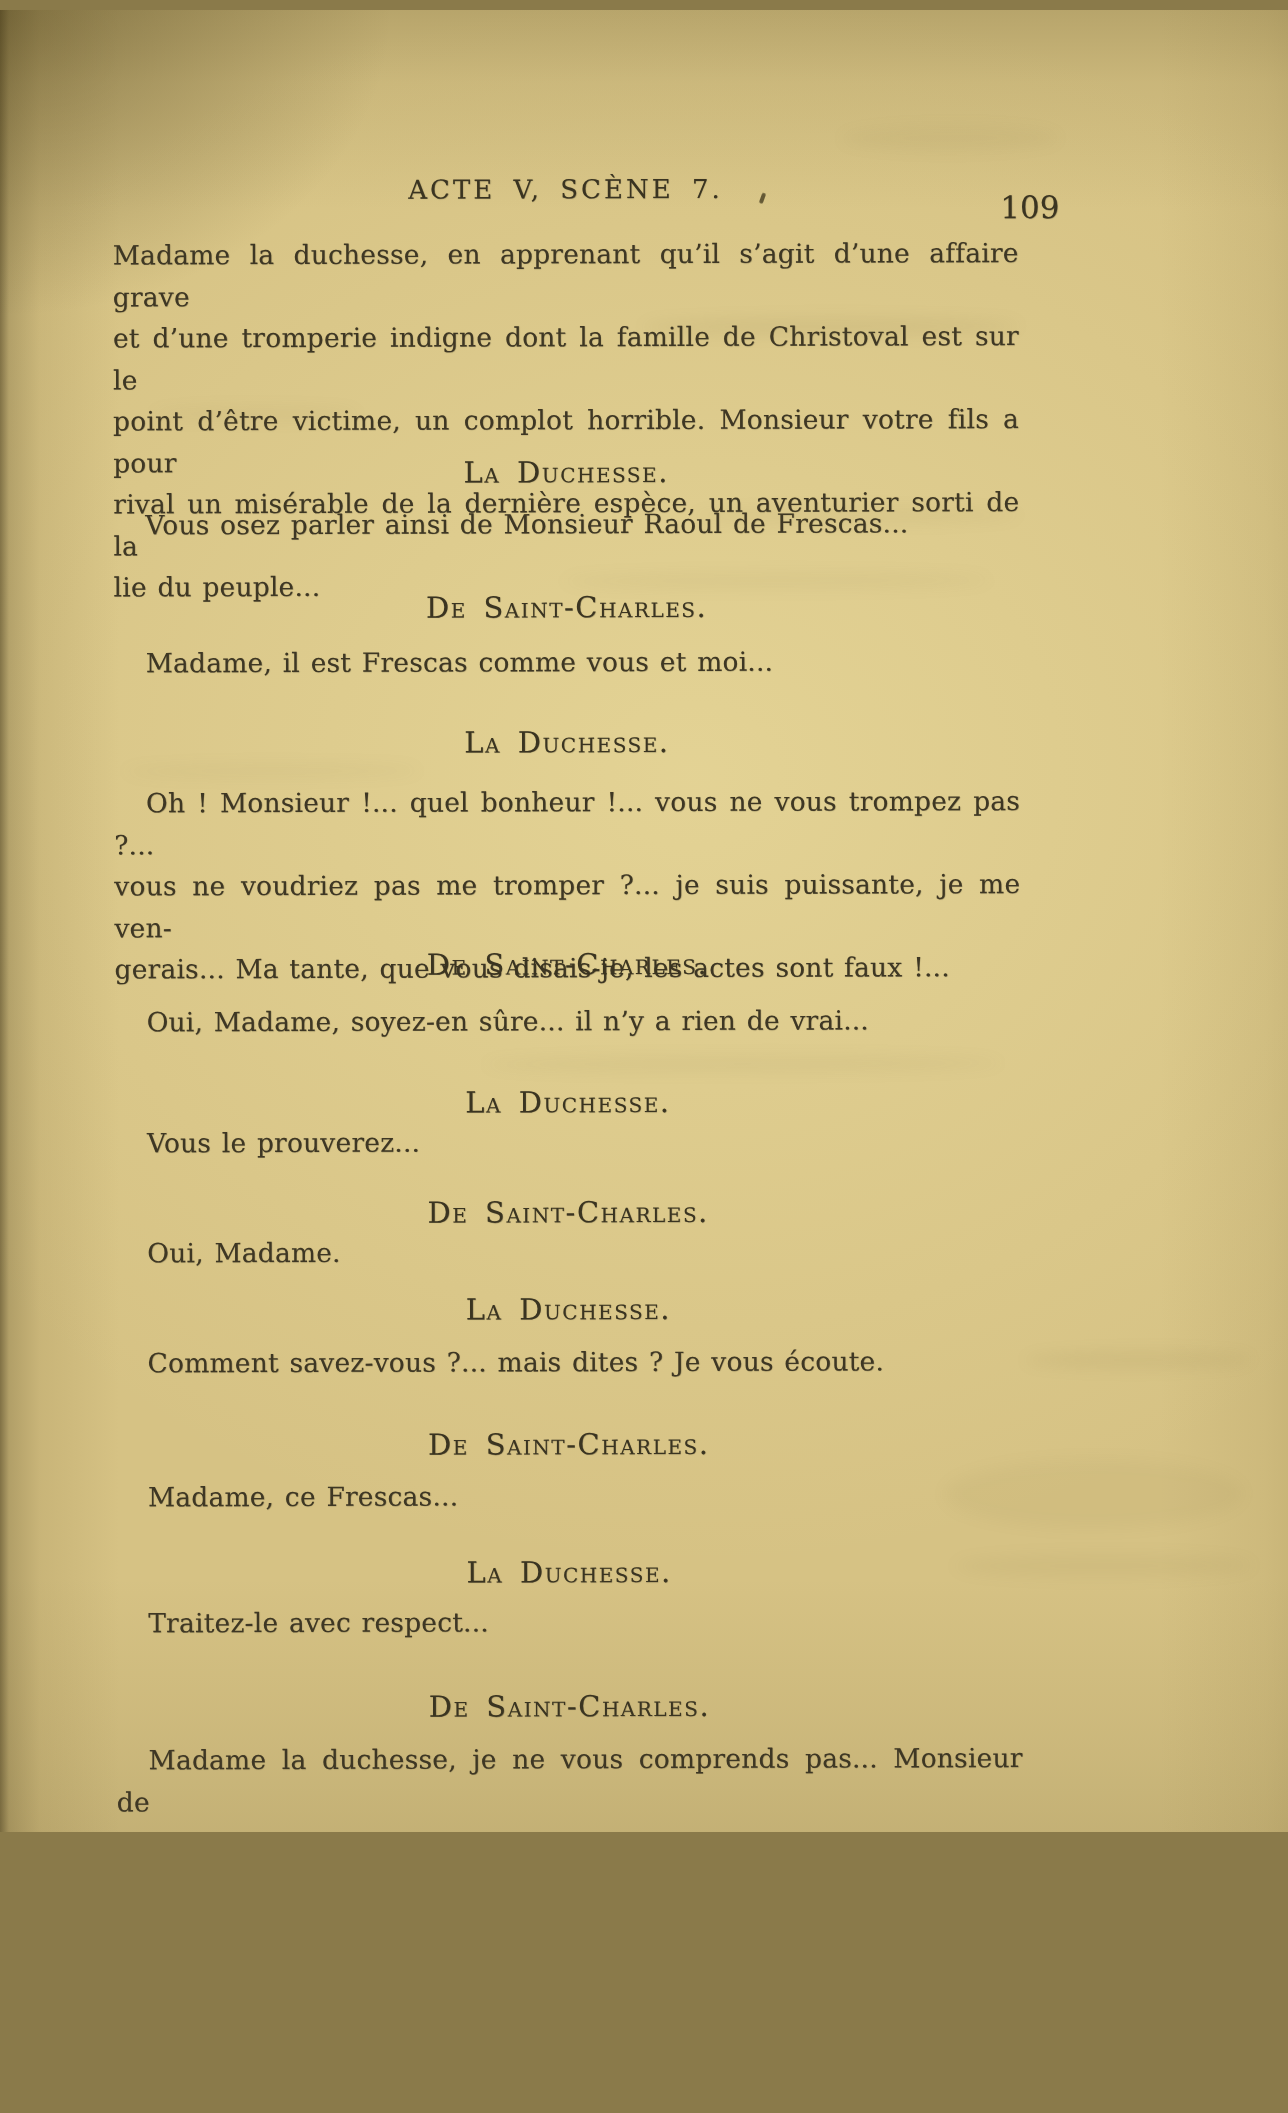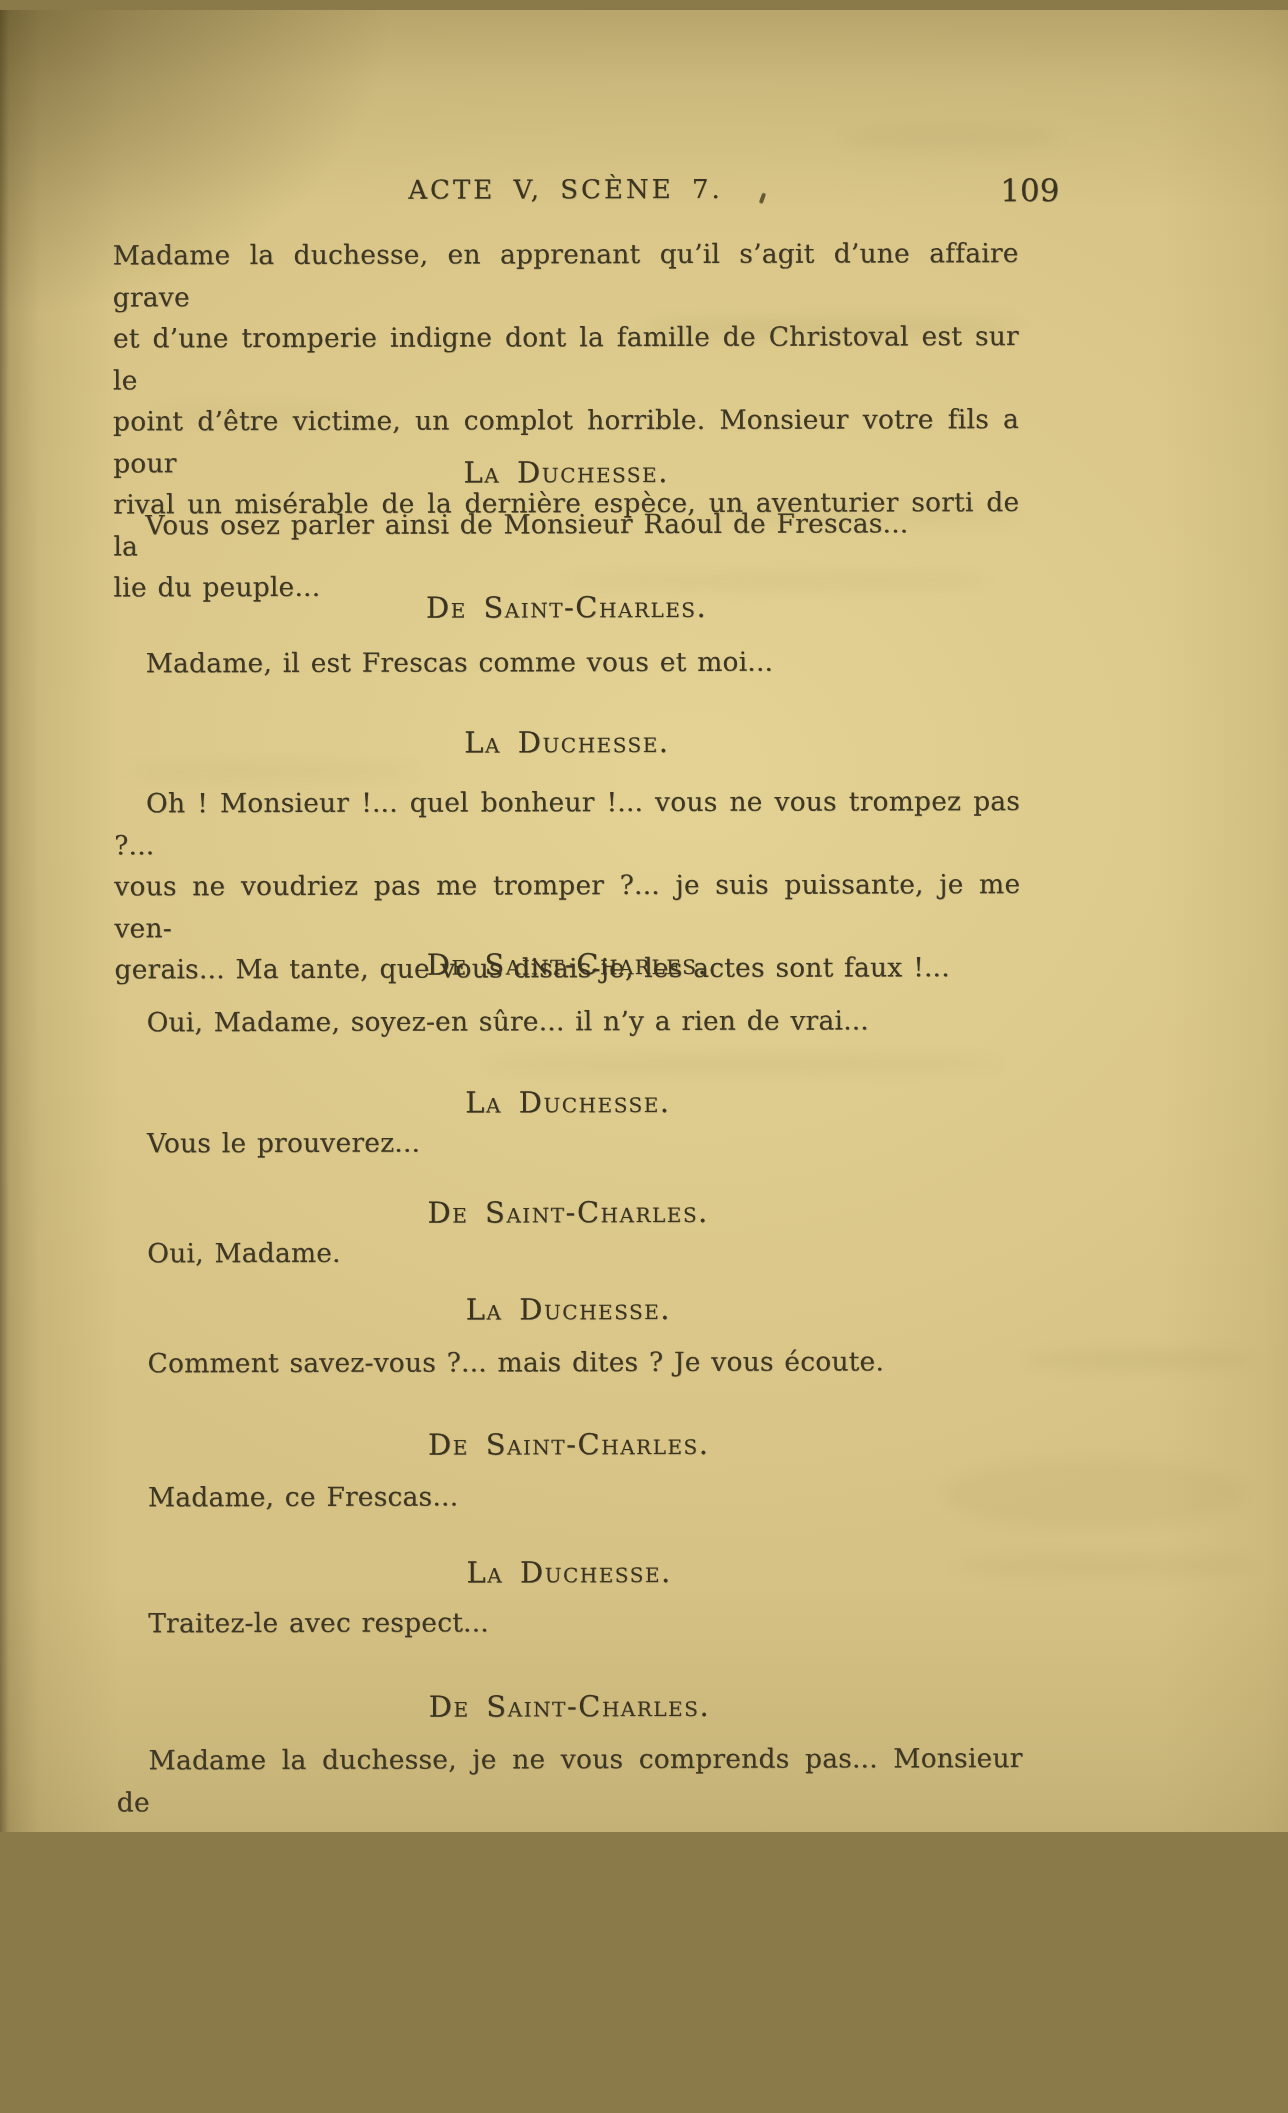--- a/index.html
+++ b/index.html
@@ -38,21 +38,21 @@
     text-shadow:0.4px 0.4px 0.7px rgba(58,52,33,0.45);
   }
   .running-header{
     position:absolute;left:112px;width:906px;top:164px;
     font-size:26px;line-height:30px;
     letter-spacing:3px;word-spacing:7px;
     text-align:center;color:#3a3421;
     text-shadow:0.4px 0.4px 0.8px rgba(58,52,33,0.5);
   }
   .page-number{
-    position:absolute;top:163px;right:273px;
+    position:absolute;top:180px;right:273px;
     font-size:31px;line-height:36px;color:#3a3421;
     text-shadow:0.4px 0.4px 0.8px rgba(58,52,33,0.5);
   }
   .stain{
     position:absolute;border-radius:50%;
     background:rgba(118,104,54,0.55);
     filter:blur(8px);
   }
   .speck{
     position:absolute;width:4px;height:11px;border-radius:2px;

